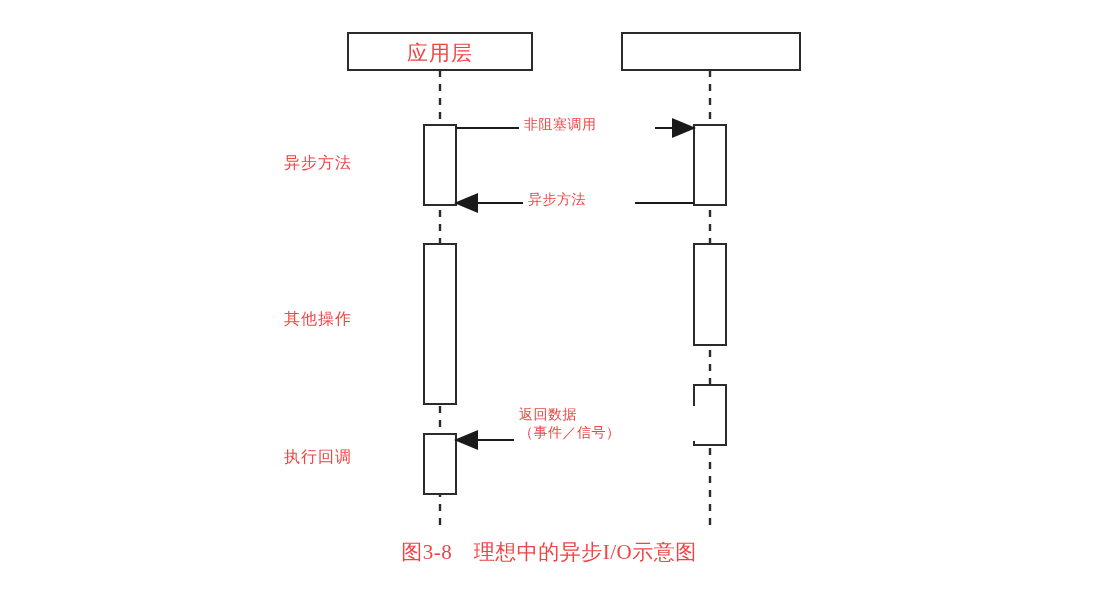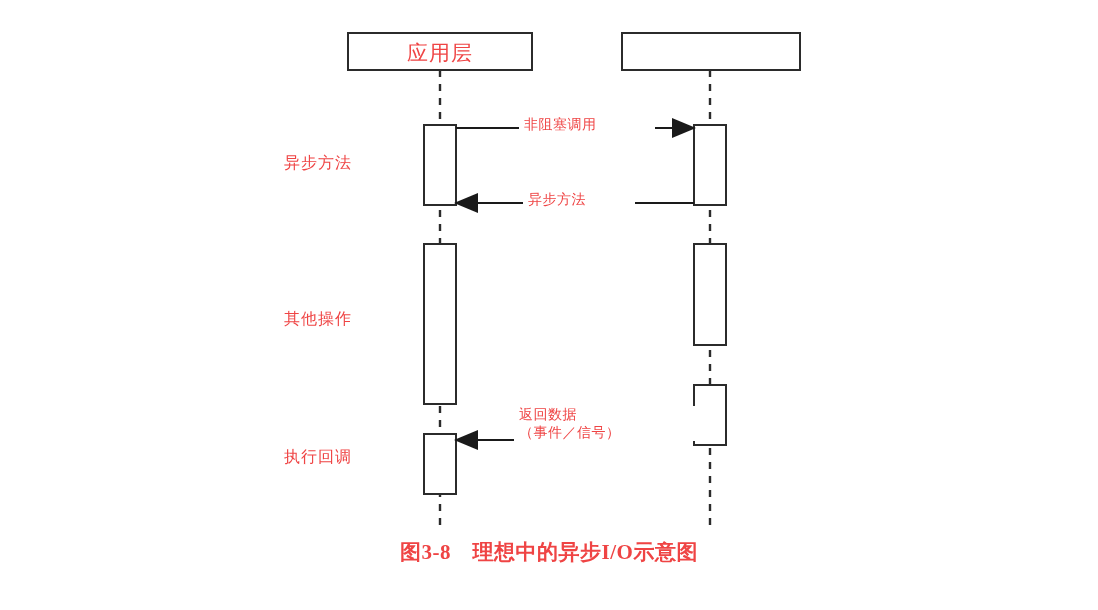--- a/index.html
+++ b/index.html
@@ -62,21 +62,21 @@
 
   .message-label.two-line {
     white-space: normal;
     line-height: 1.25;
   }
 
   .caption {
     font-size: 21px;
     letter-spacing: 0.5px;
     text-align: center;
-    font-weight: 700;
+    font-weight: 400;
   }
 </style>
 </head>
 <body>
 
 <div id="diagram-root">
 
   <svg class="svg-layer" viewBox="0 0 1098 610" xmlns="http://www.w3.org/2000/svg">
     <defs>
       <marker id="arrow-right" viewBox="0 0 12 10" refX="11" refY="5" markerWidth="12" markerHeight="10" orient="auto-start-reverse">

